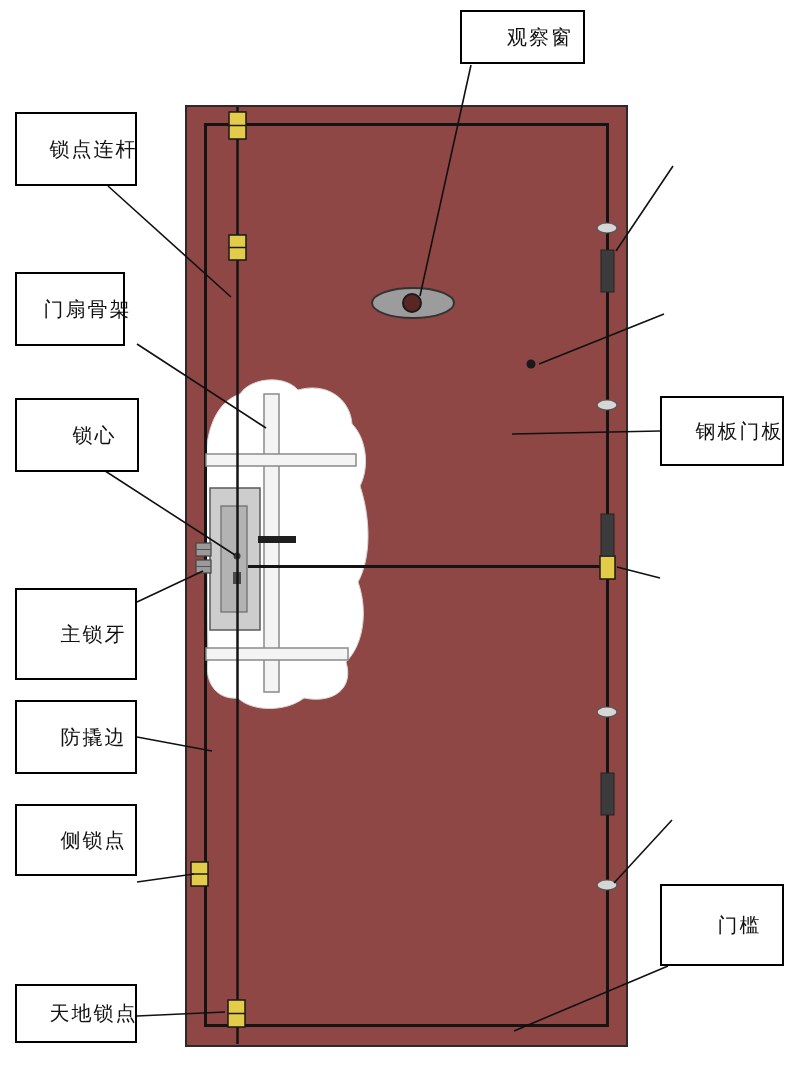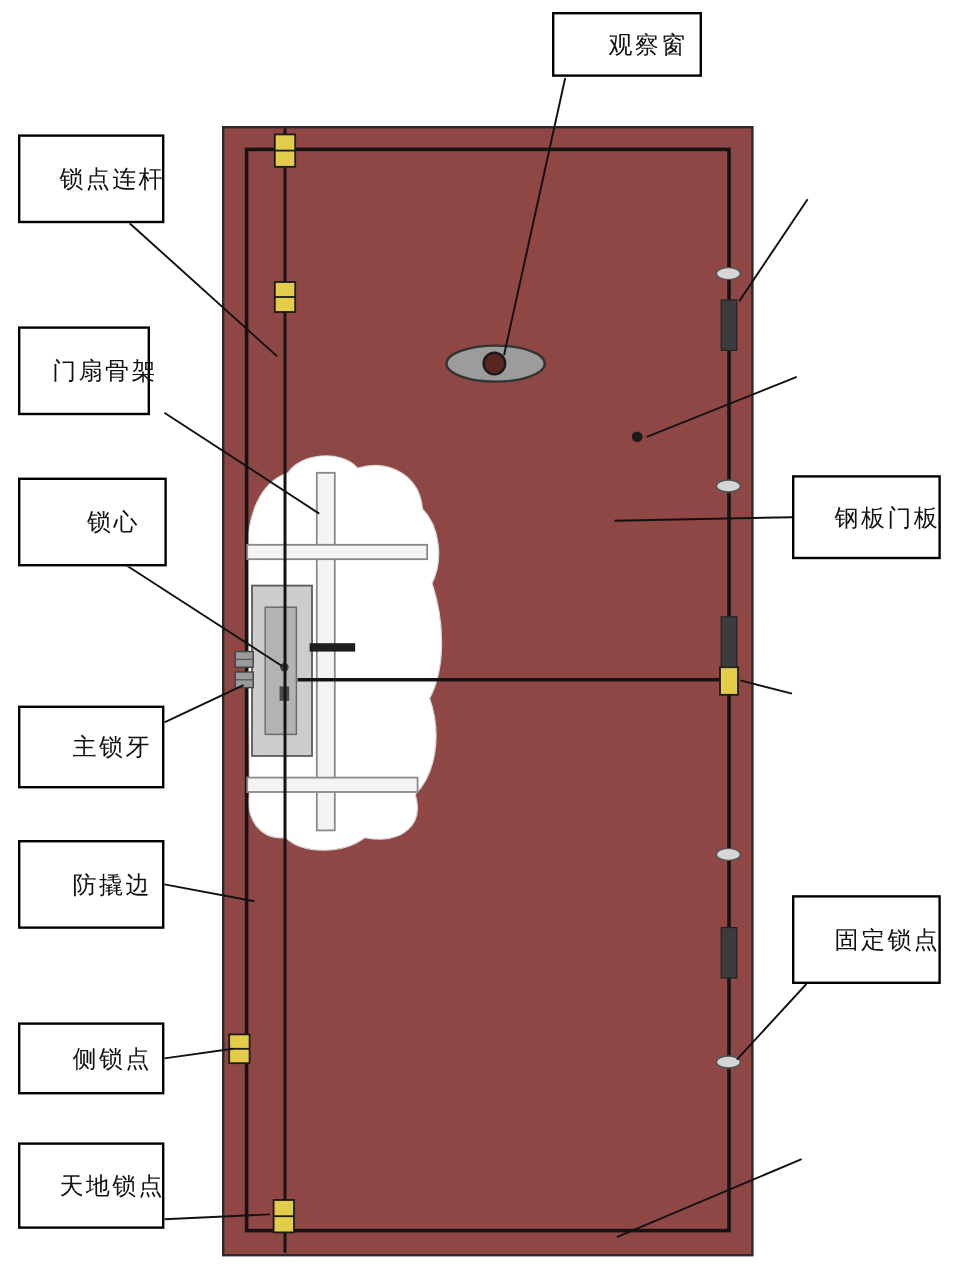--- a/index.html
+++ b/index.html
@@ -115,46 +115,46 @@
     <span>观察窗</span>
   </div>
 
 
 
   <div class="label" style="left:660px;top:396px;width:124px;height:70px">
     <span>钢板门板</span>
   </div>
 
 
-  <div class="label" style="left:660px;top:746px;width:124px;height:74px">
-    <span>固定锁点</span>
+
+  <div class="label" style="left:660px;top:884px;width:124px;height:82px">
+    <span>门槛</span>
   </div>
-
 
   <div class="label" style="left:15px;top:112px;width:122px;height:74px">
     <span>锁点连杆</span>
   </div>
 
   <div class="label" style="left:15px;top:272px;width:110px;height:74px">
     <span>门扇骨架</span>
   </div>
 
   <div class="label" style="left:15px;top:398px;width:124px;height:74px">
     <span>锁心</span>
   </div>
 
-  <div class="label" style="left:15px;top:588px;width:122px;height:69px">
+  <div class="label" style="left:15px;top:588px;width:122px;height:92px">
     <span>主锁牙</span>
   </div>
 
   <div class="label" style="left:15px;top:700px;width:122px;height:74px">
     <span>防撬边</span>
   </div>
 
-  <div class="label" style="left:15px;top:852px;width:122px;height:60px">
+  <div class="label" style="left:15px;top:804px;width:122px;height:72px">
     <span>侧锁点</span>
   </div>
 
-  <div class="label" style="left:15px;top:952px;width:122px;height:72px">
+  <div class="label" style="left:15px;top:984px;width:122px;height:59px">
     <span>天地锁点</span>
   </div>
 
 </div>
 
 </body></html>

